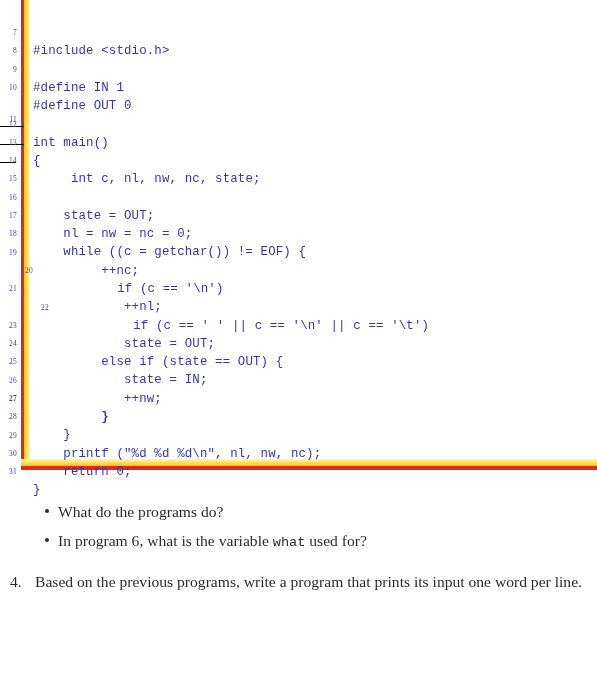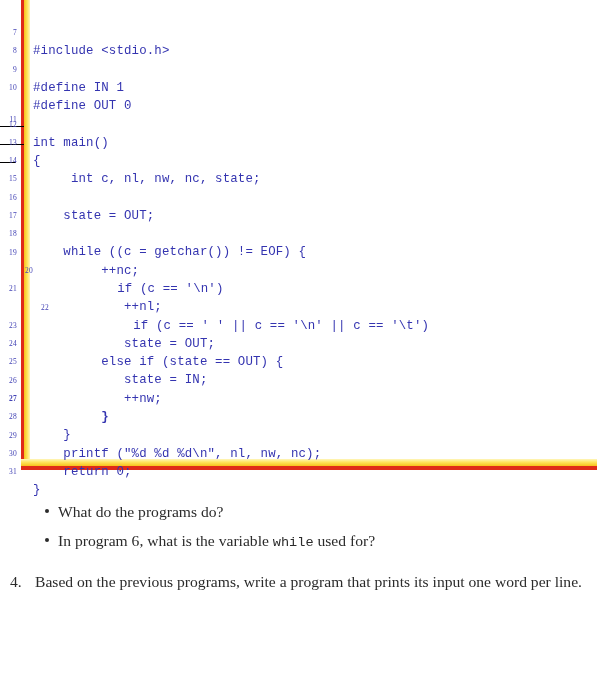--- a/index.html
+++ b/index.html
@@ -101,20 +101,21 @@
     <div class="code-line" style="top:152.4px;">
       <span class="lineno">15</span>
       <span class="codetext"></span>
     </div>
     <div class="code-line" style="top:170.7px;padding-left:32px;">
       <span class="lineno">16</span>
       <span class="codetext">    state = OUT;</span>
     </div>
     <div class="code-line" style="top:189px;">
       <span class="lineno">17</span>
+      <span class="codetext">    nl = nw = nc = 0;</span>
     </div>
     <div class="code-line" style="top:207.3px;">
       <span class="lineno">18</span>
       <span class="codetext">    while ((c = getchar()) != EOF) {</span>
     </div>
     <div class="code-line" style="top:225.6px;">
       <span class="lineno">19</span>
       <span class="codetext">         ++nc;</span>
     </div>
     <div class="code-line" style="top:243.9px;margin-left:16px;">
@@ -169,21 +170,21 @@
 
   <div id="prose">
 
     <div class="bullet-item" style="top:18px;">
       <span class="bullet-dot"></span>
       <span class="bullet-text">What do the programs do?</span>
     </div>
 
     <div class="bullet-item" style="top:47px;">
       <span class="bullet-dot"></span>
-      <span class="bullet-text"><span>In program 6, what is the variable </span><span class="mono-inline">while</span><span> used for?</span></span>
+      <span class="bullet-text"><span>In program 6, what is the variable </span><span class="mono-inline">what</span><span> used for?</span></span>
     </div>
 
     <div class="num-item" style="top:87px;">
       <span class="num-label">4.</span>
       <span class="num-text">Based on the previous programs, write a program that prints its input one word per line.</span>
     </div>
 
   </div>
 </div>
 

